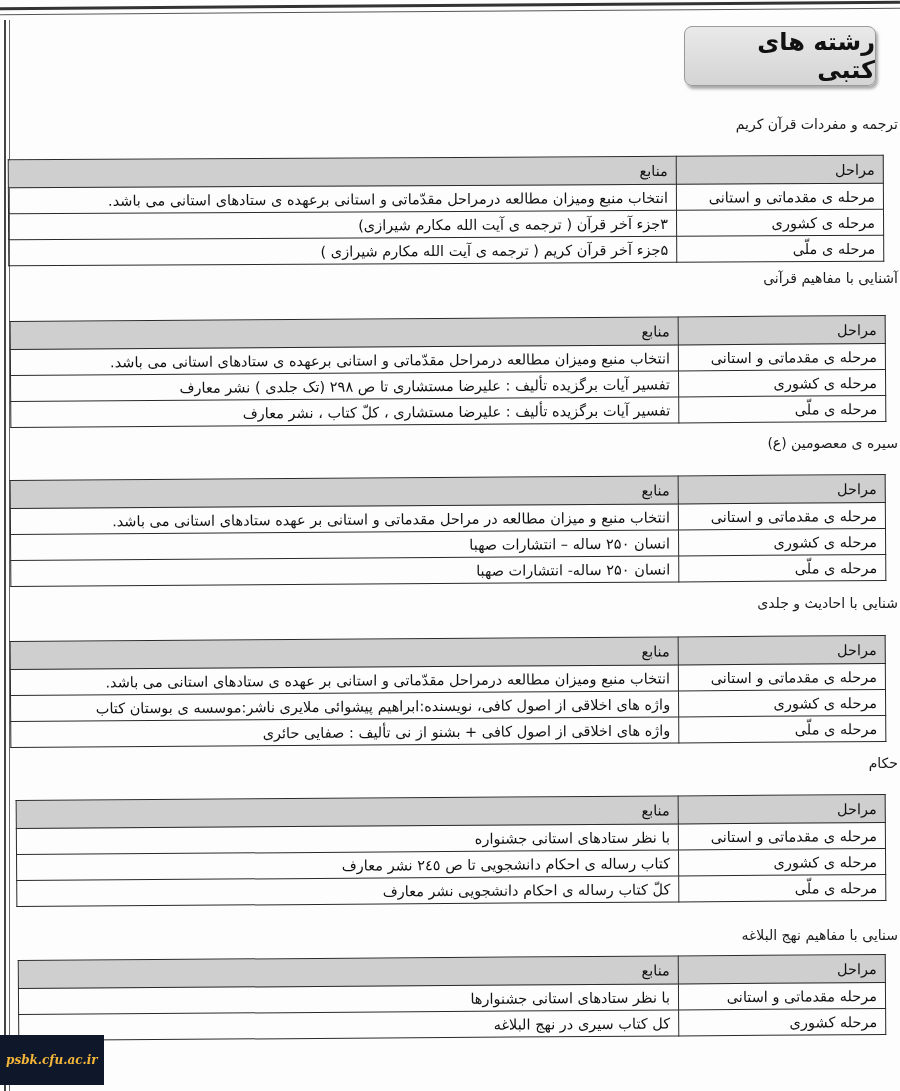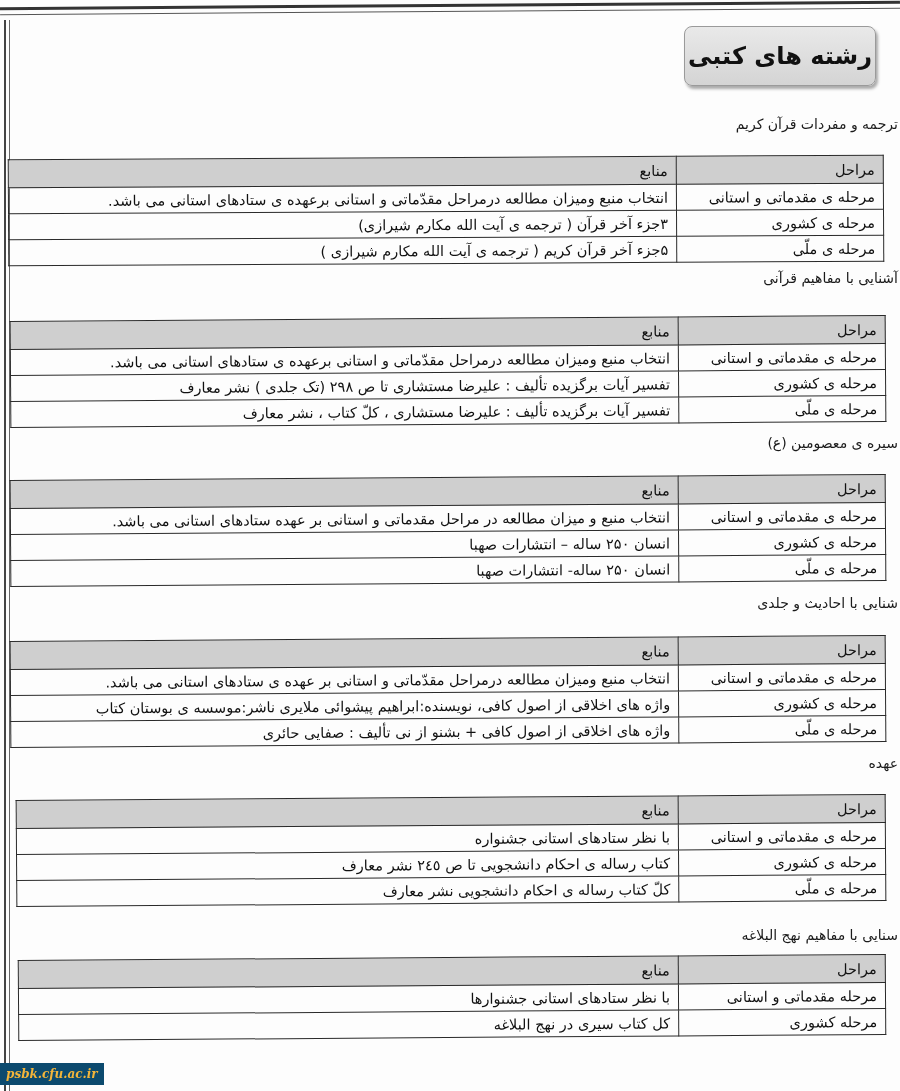--- a/index.html
+++ b/index.html
@@ -22,21 +22,21 @@
       border-top: 3px solid #333; border-bottom: 1px solid #555;
       transform: rotate(-0.4deg);
     }
     .title-box {
       position: absolute; top: 26px; left: 684px; width: 192px; height: 60px;
       background: linear-gradient(#e9e9e9, #d4d4d4);
       border: 1px solid #9a9a9a;
       border-radius: 8px;
       box-shadow: 2px 3px 3px #aaa;
       display: flex; align-items: center; justify-content: center;
-      font-size: 24px; font-weight: bold; color: #111;
+      font-size: 24px; font-weight: bold; color: #111; padding-left: 14px;
     }
     .section-title {
       position: absolute;
       right: 0;
       font-size: 14px;
       white-space: nowrap;
       color: #1a1a1a;
     }
     table.src {
       position: absolute;
@@ -51,23 +51,23 @@
       text-align: right;
       vertical-align: middle;
     }
     table.src tr.head td {
       background: #cfcfcf;
       height: 28px;
     }
     td.stage { width: 207px; }
     .watermark {
       position: absolute; left: 0; bottom: 6px;
-      background: #0c4a6e; color: #f3b53a;
+      background: #0f172a; color: #f3b53a;
       font-family: "DejaVu Serif", serif; font-style: italic; font-weight: bold;
-      font-size: 12px; padding: 4px 6px; direction: ltr;
+      font-size: 12px; padding: 18px 6px; direction: ltr;
     }
   </style>
 </head>
 <body>
 
 <div class="top-rule"></div>
 <div class="left-edge"></div>
 
 <div class="title-box">رشته های کتبی</div>
 
@@ -152,21 +152,21 @@
     <td class="stage">مرحله ی کشوری</td>
     <td>واژه های اخلاقی از اصول کافی، نویسنده:ابراهیم پیشوائی ملایری ناشر:موسسه ی بوستان کتاب</td>
   </tr>
   <tr>
     <td class="stage">مرحله ی ملّی</td>
     <td>واژه های اخلاقی از اصول کافی + بشنو از نی تألیف : صفایی حائری</td>
   </tr>
 </tbody>
   </table>
 
-<div class="section-title" style="top:755px; right:2px;">عهده</div>
+<div class="section-title" style="top:755px; right:2px;">حکام</div>
 <table class="src" style="top:797px; left:16px; width:870px; transform:rotate(-0.4deg);">
   <tbody>
       <tr class="head">
     <td class="stage">مراحل</td>
     <td>منابع</td>
   </tr>
   <tr>
     <td class="stage">مرحله ی مقدماتی و استانی</td>
     <td>با نظر ستادهای استانی جشنواره</td>
   </tr>

